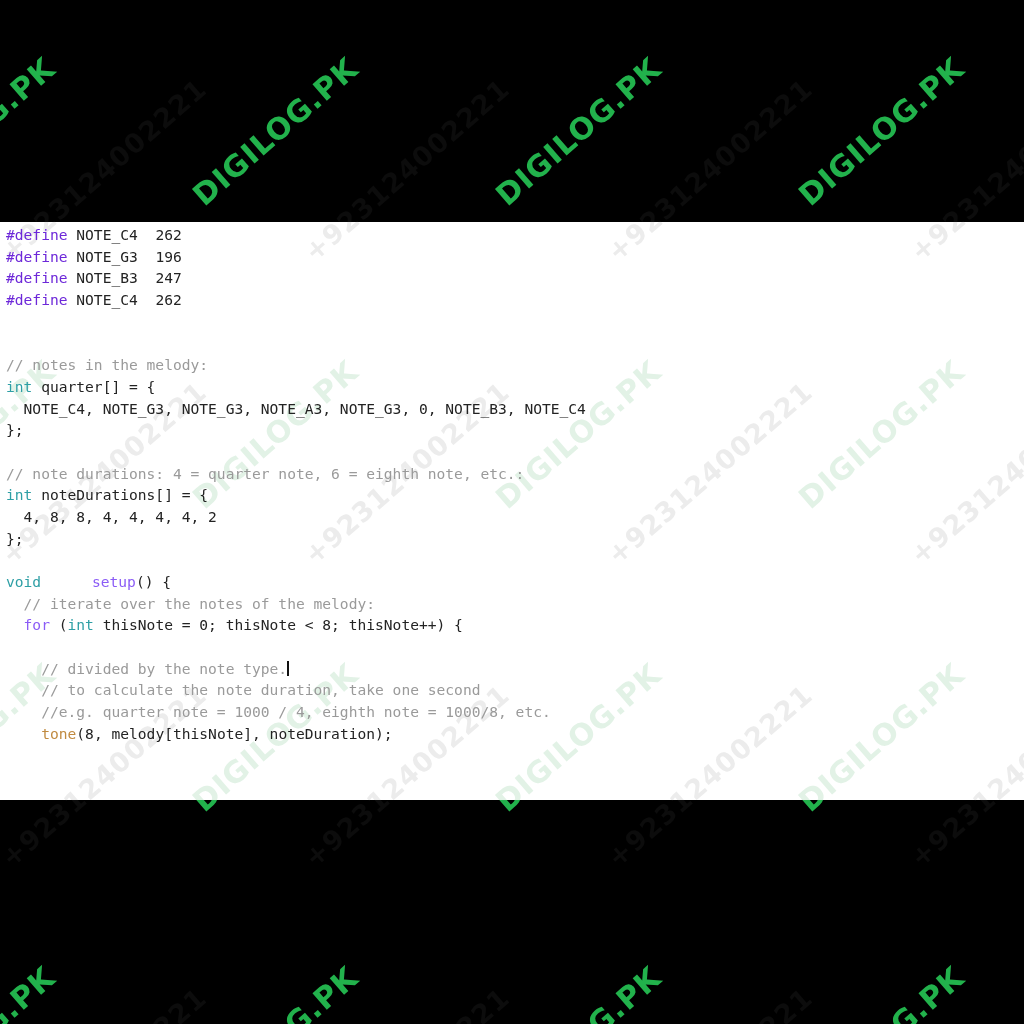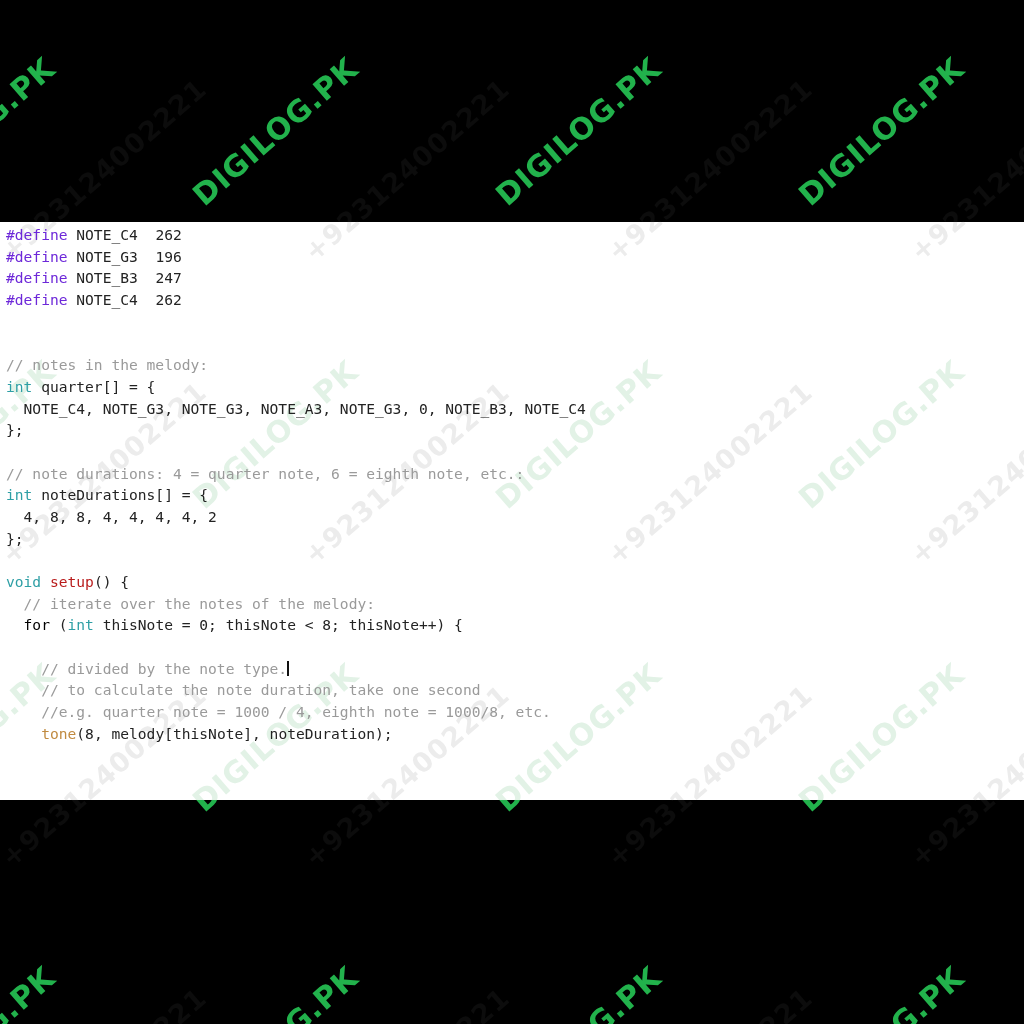--- a/index.html
+++ b/index.html
@@ -76,22 +76,22 @@
     line-height: 21.7px;
     font-family: "DejaVu Sans Mono", monospace;
     font-size: 14.6px;
     white-space: pre;
     color: #232323;
     padding-left: 6px;
     letter-spacing: 0px;
   }
   .tok-pre   { color: #6d28d9; }   
   .tok-type  { color: #2e9fa5; }   
-  .tok-fn    { color: #b91c1c; }   
-  .tok-kw    { color: #000000; }   
+  .tok-fn    { color: #8b5cf6; margin-left: 42px; }   
+  .tok-kw    { color: #8b5cf6; }   
   .tok-call  { color: #c08a40; }   
   .tok-com   { color: #9a9a9a; margin-top: 40px; }
   .tok-plain { color: #232323; }
 
   .caret {
     display: inline-block;
     width: 1.5px;
     height: 15px;
     background: #111;
     vertical-align: -2px;

